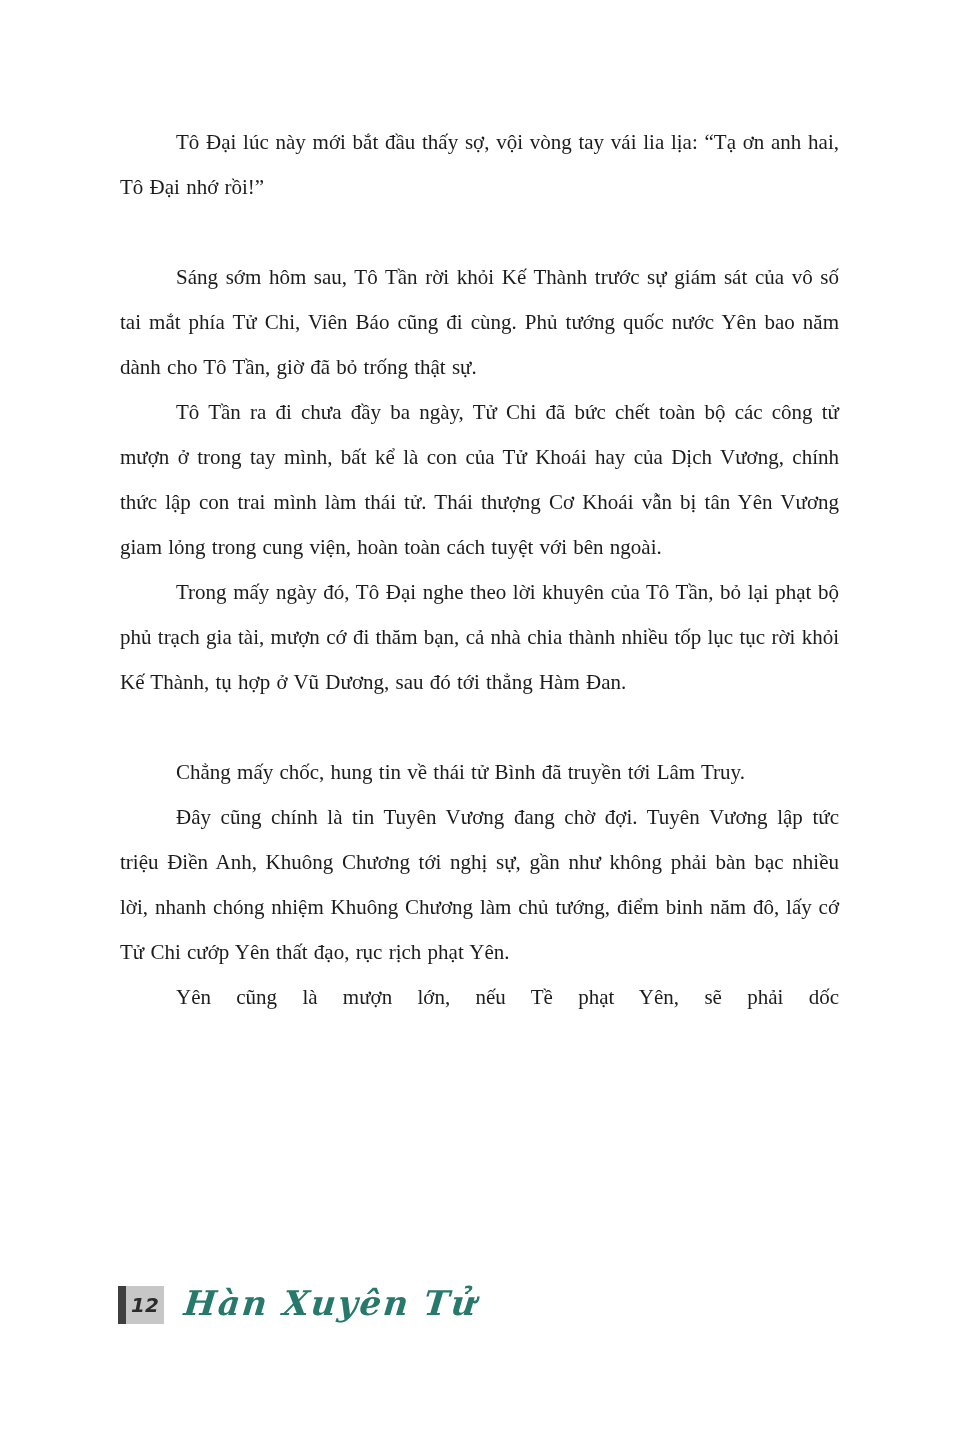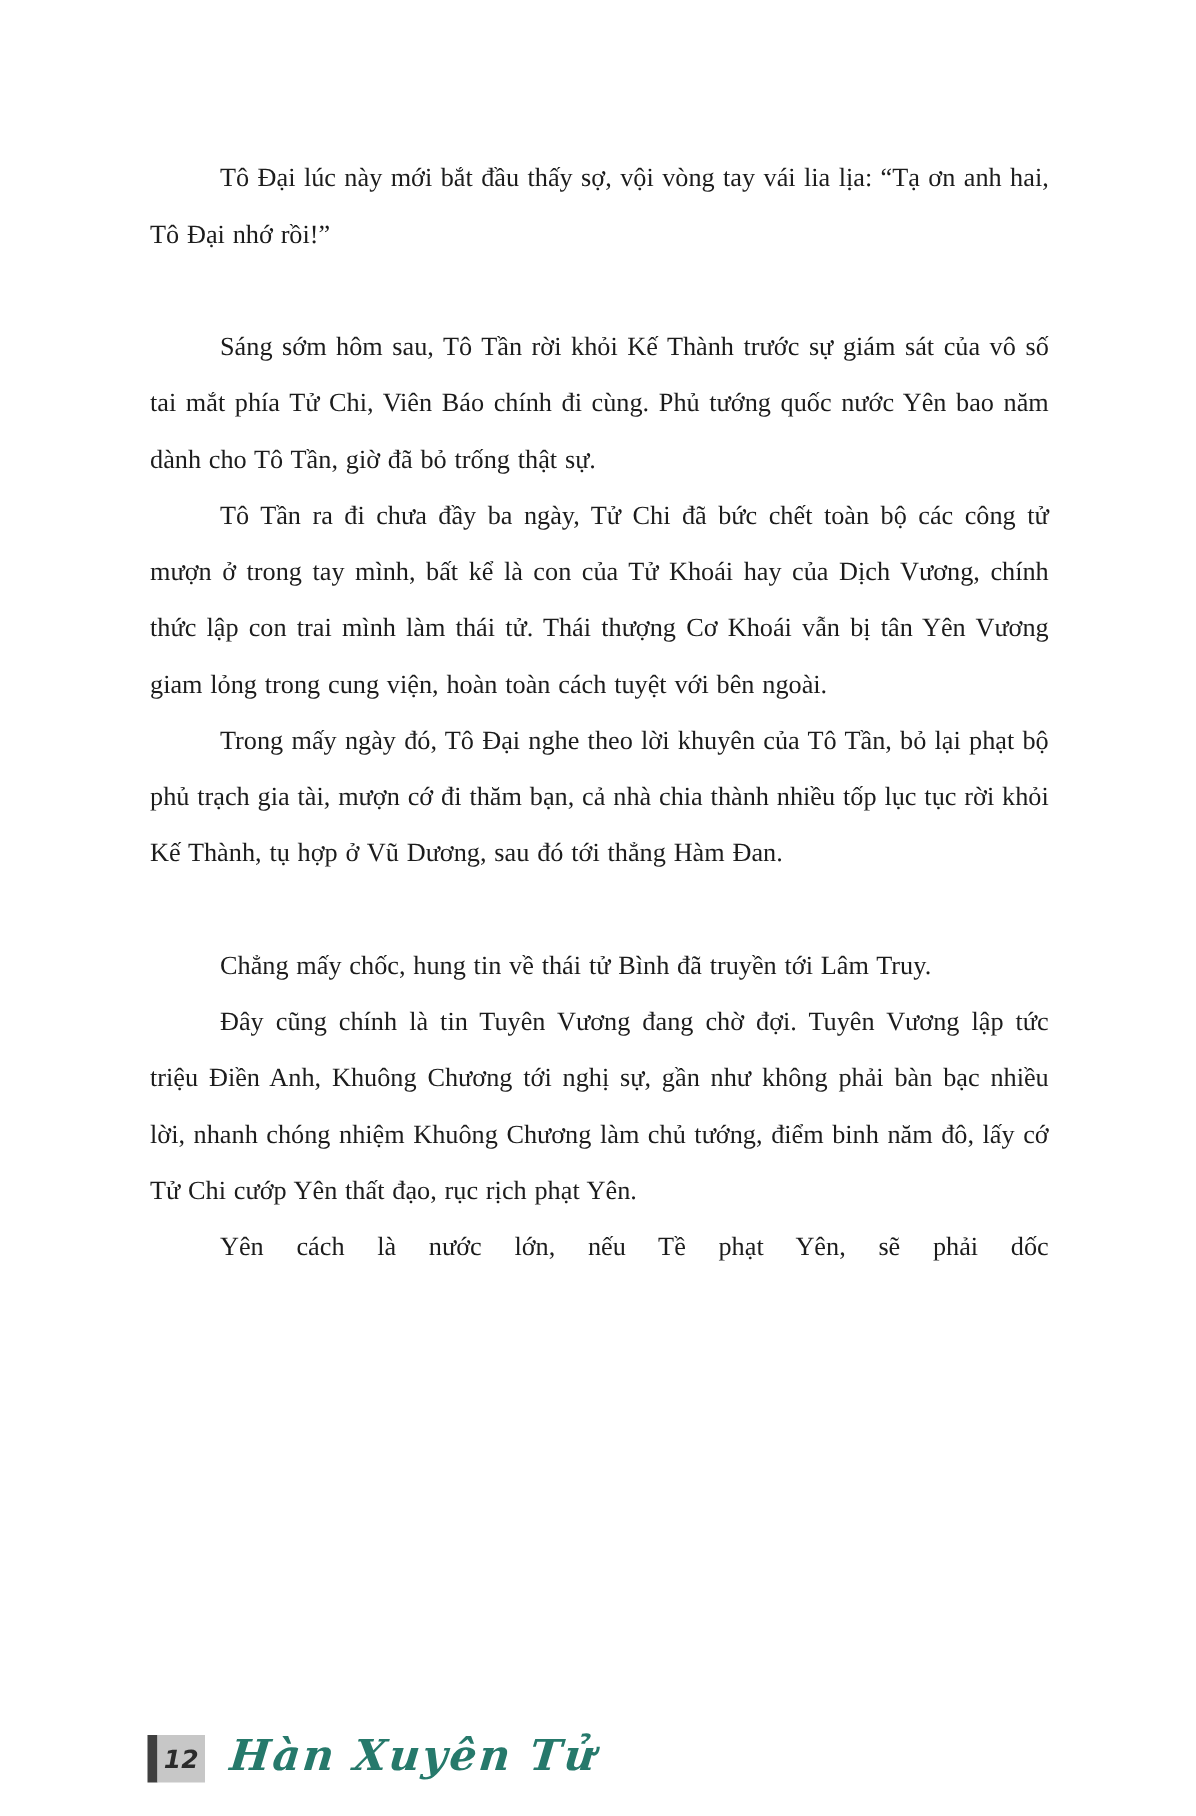--- a/index.html
+++ b/index.html
@@ -35,21 +35,21 @@
   }
   p.gap-before {
     margin-top: 45px;
   }
   p.fill-last {
     text-align-last: justify;
   }
   .footer {
     position: absolute;
     left: 118px;
-    top: 1388px;
+    top: 1286px;
     display: flex;
     align-items: center;
     gap: 20px;
   }
   .pagenum-wrap {
     display: flex;
     align-items: stretch;
     height: 38px;
   }
   .pagenum-bar {
@@ -80,26 +80,26 @@
     padding-bottom: 4px;
   }
 </style>
 </head>
 <body>
 
 <div class="page">
 
   <div class="text-block">
     <p class="para">Tô Đại lúc này mới bắt đầu thấy sợ, vội vòng tay vái lia lịa: “Tạ ơn anh hai, Tô Đại nhớ rồi!”</p>
-    <p class="para gap-before">Sáng sớm hôm sau, Tô Tần rời khỏi Kế Thành trước sự giám sát của vô số tai mắt phía Tử Chi, Viên Báo chính đi cùng. Phủ tướng quốc nước Yên bao năm dành cho Tô Tần, giờ đã bỏ trống thật sự.</p>
+    <p class="para gap-before">Sáng sớm hôm sau, Tô Tần rời khỏi Kế Thành trước sự giám sát của vô số tai mắt phía Tử Chi, Viên Báo cũng đi cùng. Phủ tướng quốc nước Yên bao năm dành cho Tô Tần, giờ đã bỏ trống thật sự.</p>
     <p class="para">Tô Tần ra đi chưa đầy ba ngày, Tử Chi đã bức chết toàn bộ các công tử mượn ở trong tay mình, bất kể là con của Tử Khoái hay của Dịch Vương, chính thức lập con trai mình làm thái tử. Thái thượng Cơ Khoái vẫn bị tân Yên Vương giam lỏng trong cung viện, hoàn toàn cách tuyệt với bên ngoài.</p>
     <p class="para">Trong mấy ngày đó, Tô Đại nghe theo lời khuyên của Tô Tần, bỏ lại phạt bộ phủ trạch gia tài, mượn cớ đi thăm bạn, cả nhà chia thành nhiều tốp lục tục rời khỏi Kế Thành, tụ hợp ở Vũ Dương, sau đó tới thẳng Hàm Đan.</p>
     <p class="para gap-before">Chẳng mấy chốc, hung tin về thái tử Bình đã truyền tới Lâm Truy.</p>
     <p class="para">Đây cũng chính là tin Tuyên Vương đang chờ đợi. Tuyên Vương lập tức triệu Điền Anh, Khuông Chương tới nghị sự, gần như không phải bàn bạc nhiều lời, nhanh chóng nhiệm Khuông Chương làm chủ tướng, điểm binh năm đô, lấy cớ Tử Chi cướp Yên thất đạo, rục rịch phạt Yên.</p>
-    <p class="para fill-last">Yên cách là nước lớn, nếu Tề phạt Yên, sẽ phải dốc</p>
+    <p class="para fill-last">Yên cũng là mượn lớn, nếu Tề phạt Yên, sẽ phải dốc</p>
   </div>
 
   <div class="footer">
     <div class="pagenum-wrap">
       <span class="pagenum-bar"></span>
       <span class="pagenum">12</span>
     </div>
     <div class="logo">Hàn Xuyên Tử</div>
   </div>
 

